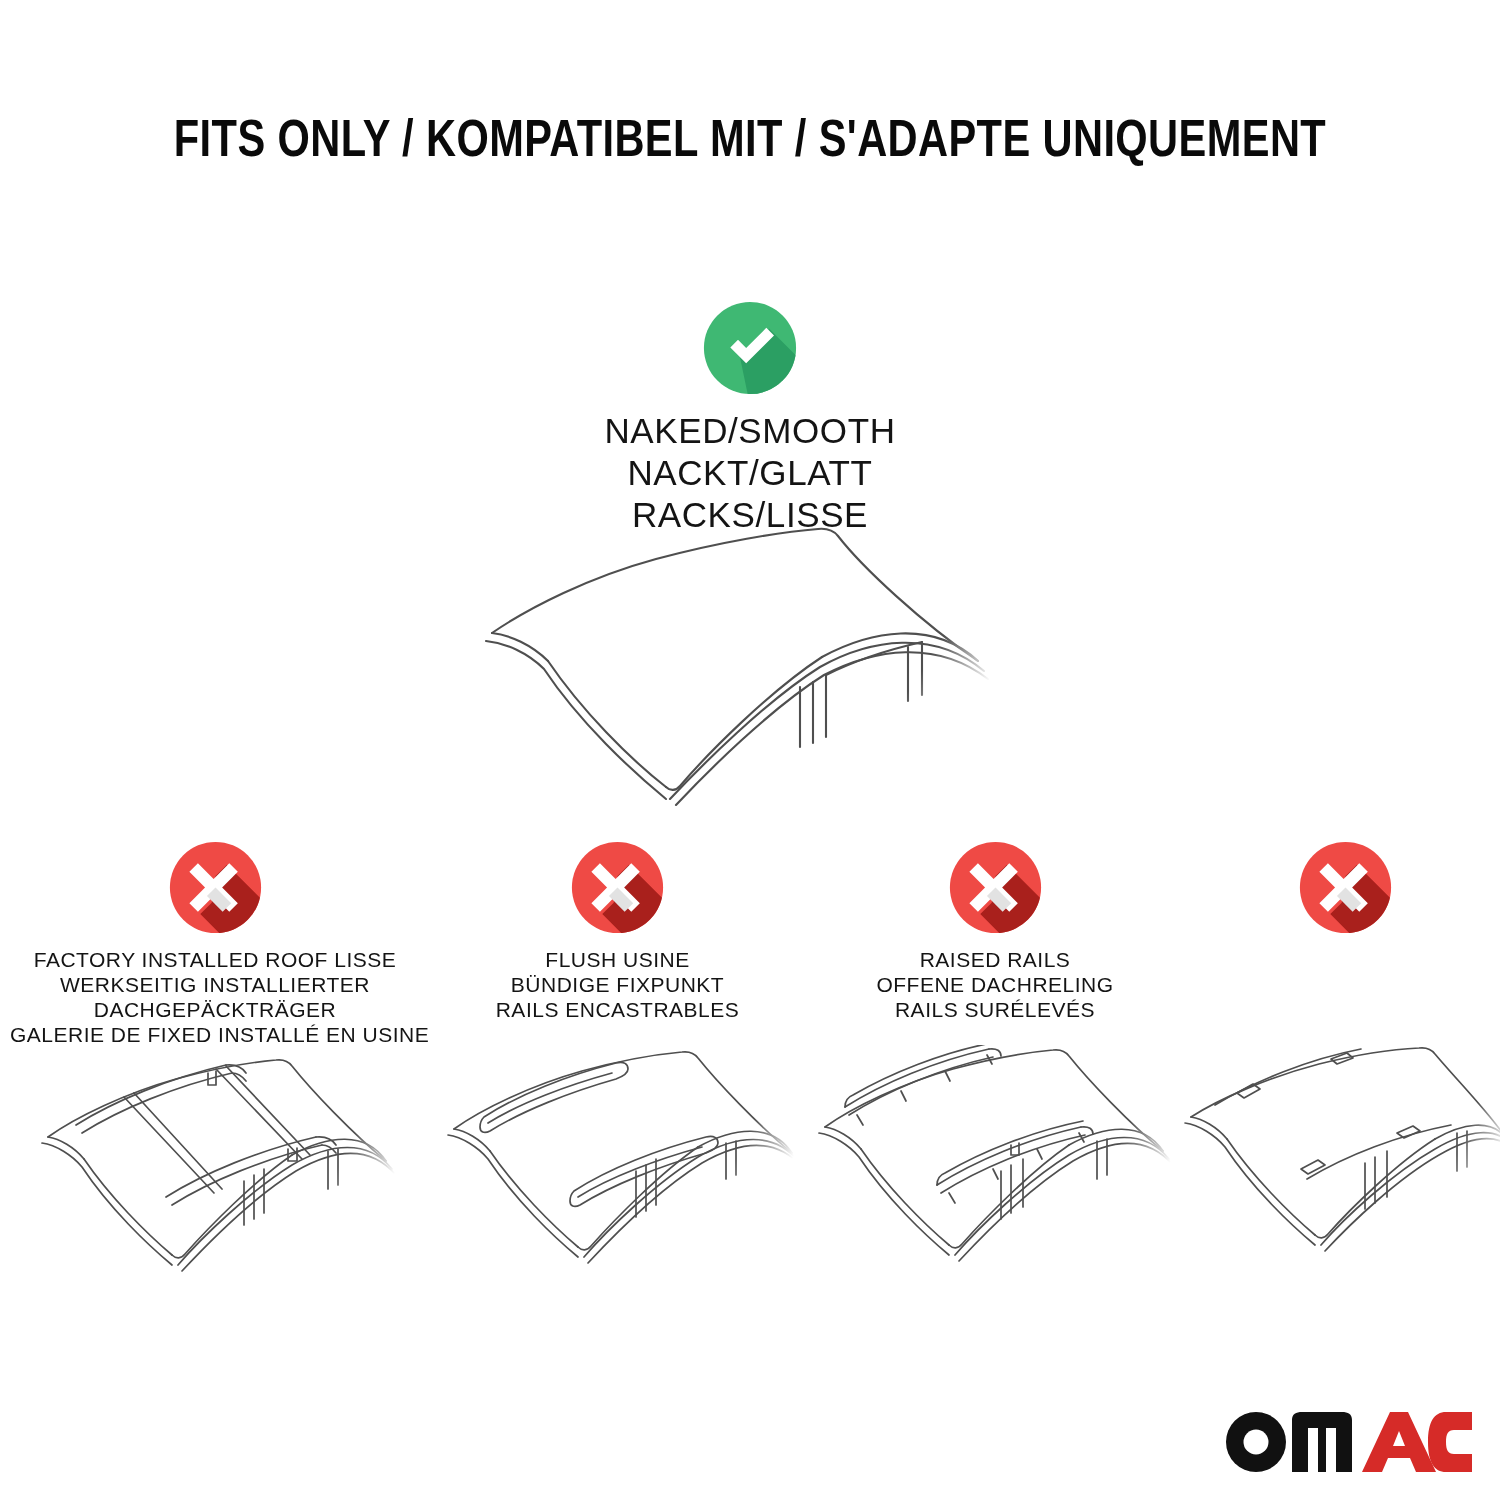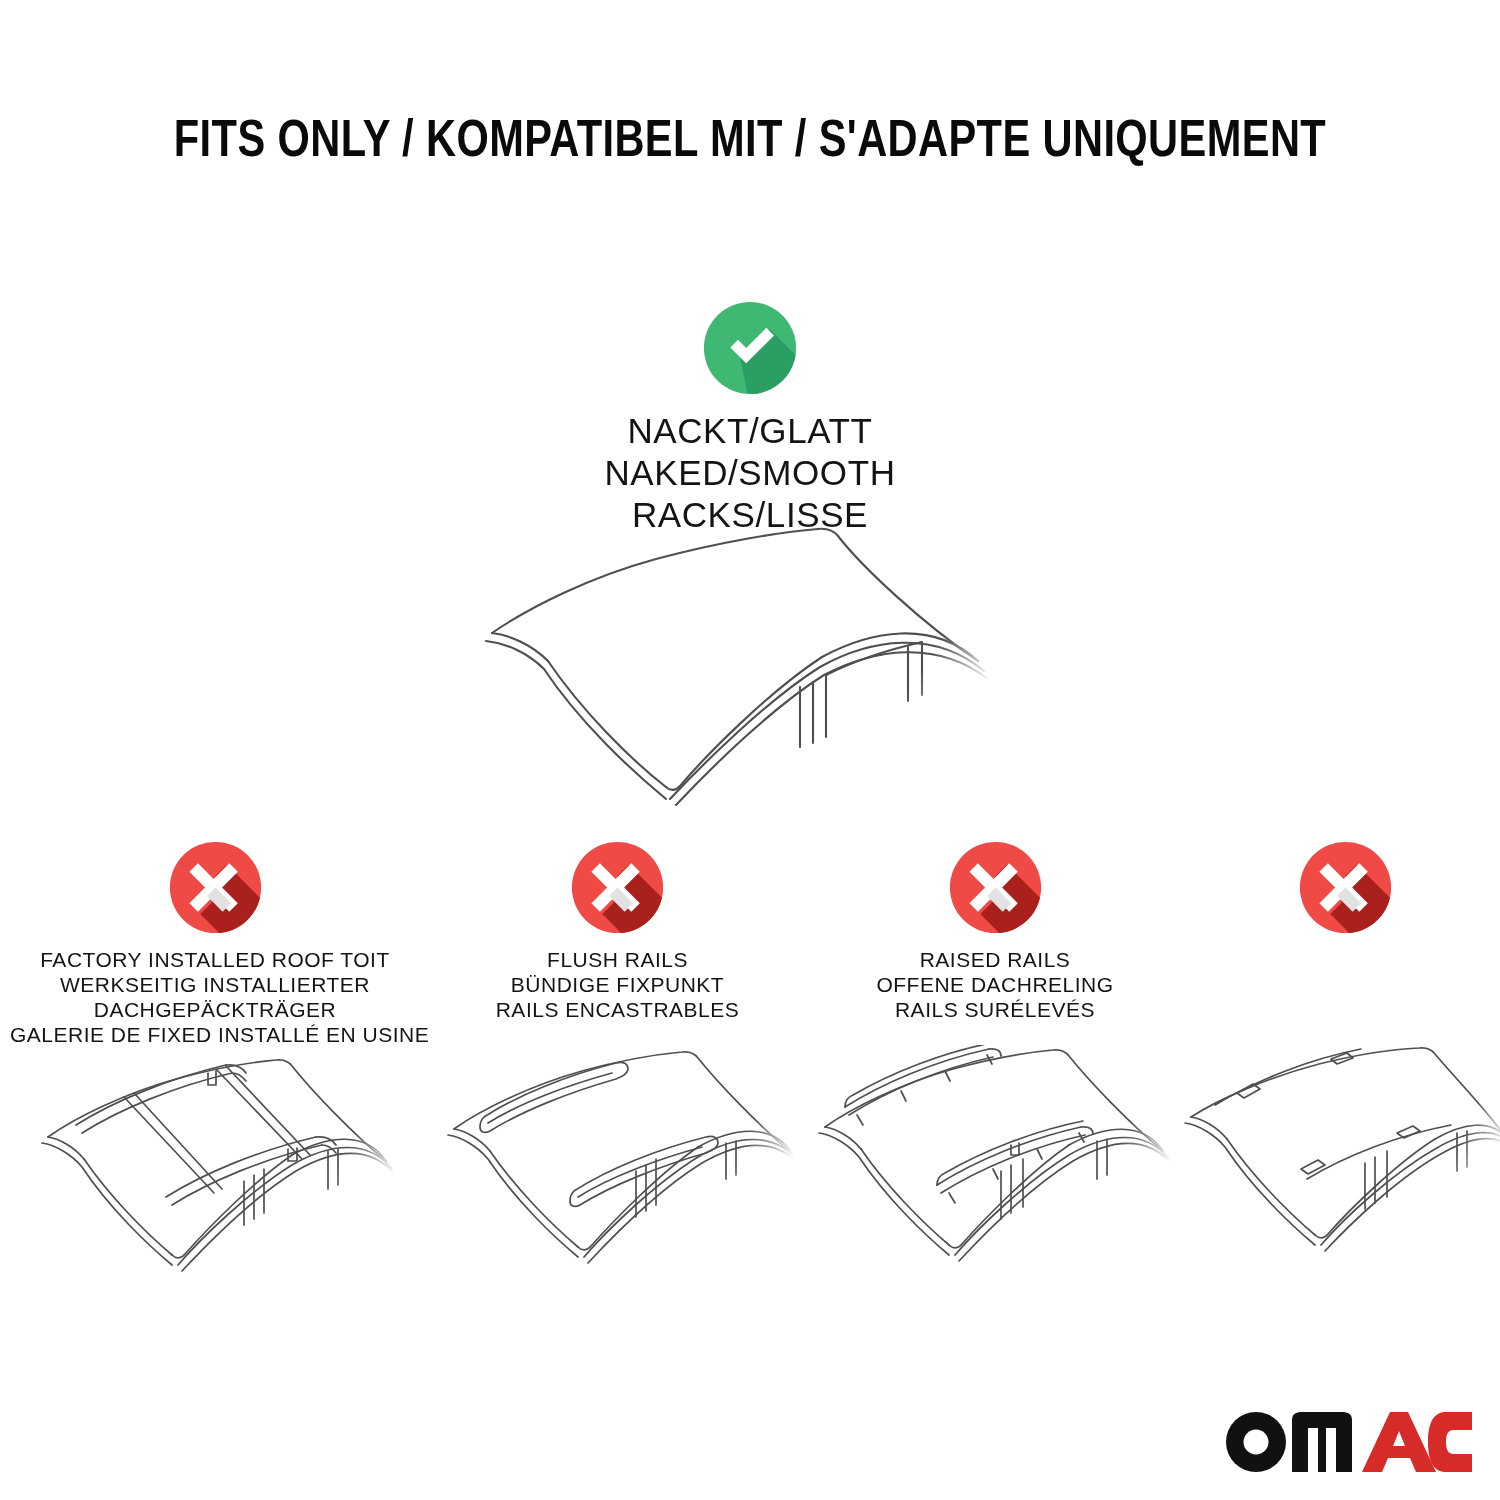--- a/index.html
+++ b/index.html
@@ -130,22 +130,22 @@
           </clipPath>
       </defs>
       <circle cx="50" cy="50" r="48" fill="#3fb873"></circle>
       <g clip-path="url(#clipGreen)">
         <path d="M38 52 L46 60 L70 30 L100 60 L100 100 L48 100 Z" fill="#2a9d62" opacity=".95"></path>
       </g>
       <path d="M29.5 49.5 l8-8 l8.5 8.5 l21-21 l8 8 l-29 29 z" fill="#ffffff"></path>
     </svg>
 
     <div class="fit-caption">
+      <div>NAKED/SMOOTH</div>
       <div>NACKT/GLATT</div>
-      <div>NAKED/SMOOTH</div>
       <div>RACKS/LISSE</div>
     </div>
   </div>
 
   <svg class="fit-art" viewBox="0 0 560 300">
     <defs>
       <linearGradient id="fadeMain" x1="0" y1="0" x2="1" y2="0.35">
         <stop offset="0%" stop-color="#ffffff" stop-opacity="0"></stop>
         <stop offset="10%" stop-color="#ffffff" stop-opacity="1"></stop>
         <stop offset="88%" stop-color="#ffffff" stop-opacity="1"></stop>
@@ -188,21 +188,21 @@
             </clipPath>
           </defs>
         <circle cx="50" cy="50" r="48" fill="#ef4a45"></circle>
         <g clip-path="url(#clipRed0)">
           <path d="M50 38 L62 26 L100 64 L100 100 L56 100 L34 78 L46 66 Z" fill="#a9201c"></path>
         </g>
         <path d="M31.5 24.5 l-9 9 l16.5 16.5 l-16.5 16.5 l9 9 l16.5 -16.5 l16.5 16.5 l9 -9 l-16.5 -16.5 l16.5 -16.5 l-9 -9 l-16.5 16.5 z" fill="#ffffff"></path>
         <path d="M50 50 l16.5 16.5 l-9 9 L41 59 z" fill="#e2e2e2"></path>
       </svg>
       <div class="nofit-caption">
-        <div>FACTORY INSTALLED ROOF TOIT</div>
+        <div>FACTORY INSTALLED ROOF LISSE</div>
         <div>WERKSEITIG INSTALLIERTER</div>
         <div>DACHGEPÄCKTRÄGER</div>
         <div>GALERIE DE FIXED INSTALLÉ EN USINE</div>
       </div>
 
       <svg class="nofit-art" viewBox="0 0 390 250">
         <defs>
           <linearGradient id="fade0" x1="0" y1="0" x2="1" y2="0.3">
             <stop offset="0%" stop-color="#fff" stop-opacity="0"></stop>
             <stop offset="12%" stop-color="#fff" stop-opacity="1"></stop>
@@ -260,21 +260,21 @@
             </clipPath>
           </defs>
         <circle cx="50" cy="50" r="48" fill="#ef4a45"></circle>
         <g clip-path="url(#clipRed1)">
           <path d="M50 38 L62 26 L100 64 L100 100 L56 100 L34 78 L46 66 Z" fill="#a9201c"></path>
         </g>
         <path d="M31.5 24.5 l-9 9 l16.5 16.5 l-16.5 16.5 l9 9 l16.5 -16.5 l16.5 16.5 l9 -9 l-16.5 -16.5 l16.5 -16.5 l-9 -9 l-16.5 16.5 z" fill="#ffffff"></path>
         <path d="M50 50 l16.5 16.5 l-9 9 L41 59 z" fill="#e2e2e2"></path>
       </svg>
       <div class="nofit-caption">
-        <div>FLUSH RAILS</div>
+        <div>FLUSH USINE</div>
         <div>BÜNDIGE FIXPUNKT</div>
         <div>RAILS ENCASTRABLES</div>
       </div>
 
       <svg class="nofit-art" viewBox="0 0 370 250">
         <defs>
           <linearGradient id="fade1" x1="0" y1="0" x2="1" y2="0.3">
             <stop offset="0%" stop-color="#fff" stop-opacity="0"></stop>
             <stop offset="12%" stop-color="#fff" stop-opacity="1"></stop>
             <stop offset="86%" stop-color="#fff" stop-opacity="1"></stop>

